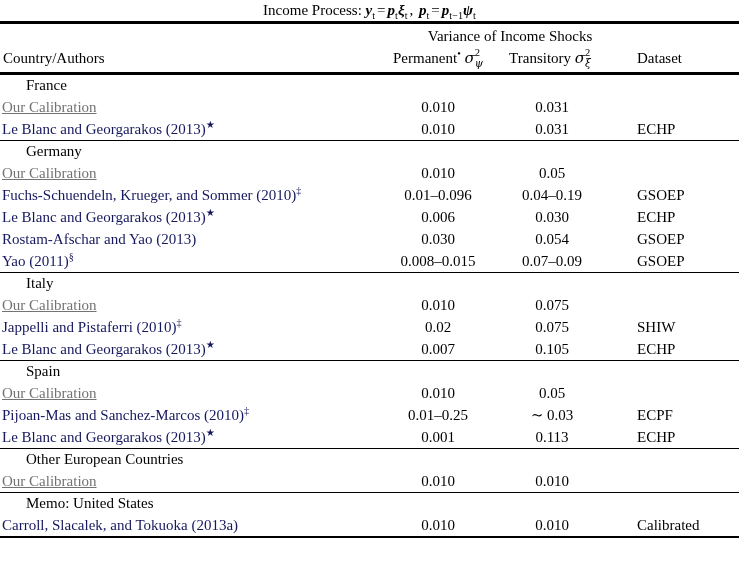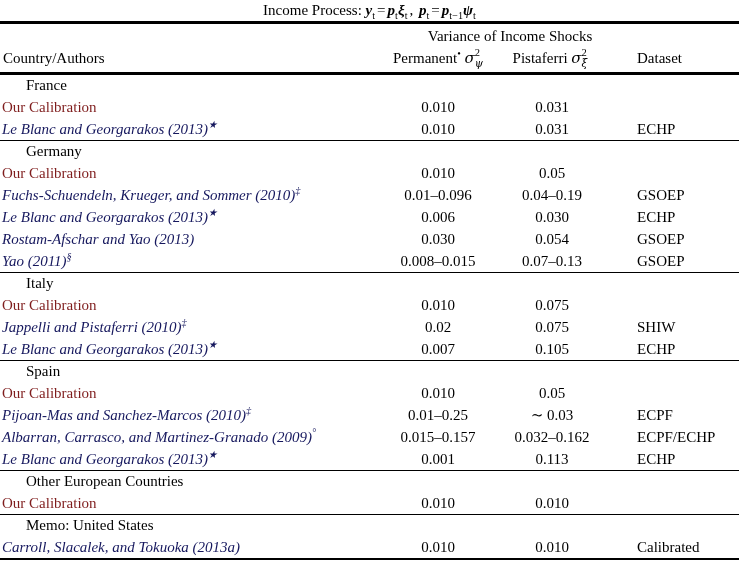--- a/index.html
+++ b/index.html
@@ -116,22 +116,22 @@
     font-size: 15px;
     line-height: 22px;
     white-space: nowrap;
     top: 0;
   }
   .c-author     { left: 2px; }
   .c-permanent  { left: 370px; width: 136px; text-align: center; }
   .c-transitory { left: 484px; width: 136px; text-align: center; }
   .c-dataset    { left: 637px; }
 
-  .link { color: #16185e; font-style: italic; }
-  .plain { color: #7f1d1d; }
+  .link { color: #16185e; }
+  .plain { color: #737373; text-decoration: underline; }
 </style>
 </head>
 <body>
 
 <div id="table-root">
 
   <div class="caption">
     <span>Income Process:</span>
     <span>
       <span class="mathvar">y</span><sub>t</sub><span class="op">=</span><span class="mathvar">p</span><sub>t</sub><span class="mathvar">ξ</span><sub>t</sub><span class="op">,</span>
@@ -143,21 +143,21 @@
 
   <div class="header-block">
     <div class="hdr-group">Variance of Income Shocks</div>
     <div class="hdr-row">
       <div class="hdr-cell hdr-country">Country/Authors</div>
       <div class="hdr-cell hdr-permanent">
         <span>Permanent</span><sup>•</sup>
         <span class="sym">σ</span><span class="supsub"><span class="s-top">2</span><span class="sym">ψ</span></span>
       </div>
       <div class="hdr-cell hdr-transitory">
-        <span>Pistaferri</span>
+        <span>Transitory</span>
         <span class="sym">σ</span><span class="supsub"><span class="s-top">2</span><span class="sym">ξ</span></span>
       </div>
       <div class="hdr-cell hdr-dataset">Dataset</div>
     </div>
   </div>
 
   <hr class="rule-thick">
 
   <div id="sections-host">
       <div class="section">
@@ -198,21 +198,21 @@
         </div>
         <div class="row">
           <div class="cell c-author link"><span>Rostam-Afschar and Yao (2013)</span></div>
           <div class="cell c-permanent">0.030</div>
           <div class="cell c-transitory">0.054</div>
           <div class="cell c-dataset">GSOEP</div>
         </div>
         <div class="row">
           <div class="cell c-author link"><span>Yao (2011)</span><sup>§</sup></div>
           <div class="cell c-permanent">0.008–0.015</div>
-          <div class="cell c-transitory">0.07–0.13</div>
+          <div class="cell c-transitory">0.07–0.09</div>
           <div class="cell c-dataset">GSOEP</div>
         </div>
       </div>
       <hr class="rule-thin">
       <div class="section">
         <div class="sec-title">Italy</div>
         <div class="row">
           <div class="cell c-author plain"><span>Our Calibration</span></div>
           <div class="cell c-permanent">0.010</div>
           <div class="cell c-transitory">0.075</div>
@@ -240,26 +240,20 @@
           <div class="cell c-transitory">0.05</div>
           <div class="cell c-dataset"></div>
         </div>
         <div class="row">
           <div class="cell c-author link"><span>Pijoan-Mas and Sanchez-Marcos (2010)</span><sup>‡</sup></div>
           <div class="cell c-permanent">0.01–0.25</div>
           <div class="cell c-transitory">∼ 0.03</div>
           <div class="cell c-dataset">ECPF</div>
         </div>
         <div class="row">
-          <div class="cell c-author link"><span>Albarran, Carrasco, and Martinez-Granado (2009)</span><sup>°</sup></div>
-          <div class="cell c-permanent">0.015–0.157</div>
-          <div class="cell c-transitory">0.032–0.162</div>
-          <div class="cell c-dataset">ECPF/ECHP</div>
-        </div>
-        <div class="row">
           <div class="cell c-author link"><span>Le Blanc and Georgarakos (2013)</span><sup>★</sup></div>
           <div class="cell c-permanent">0.001</div>
           <div class="cell c-transitory">0.113</div>
           <div class="cell c-dataset">ECHP</div>
         </div>
       </div>
       <hr class="rule-thin">
       <div class="section">
         <div class="sec-title">Other European Countries</div>
         <div class="row">

